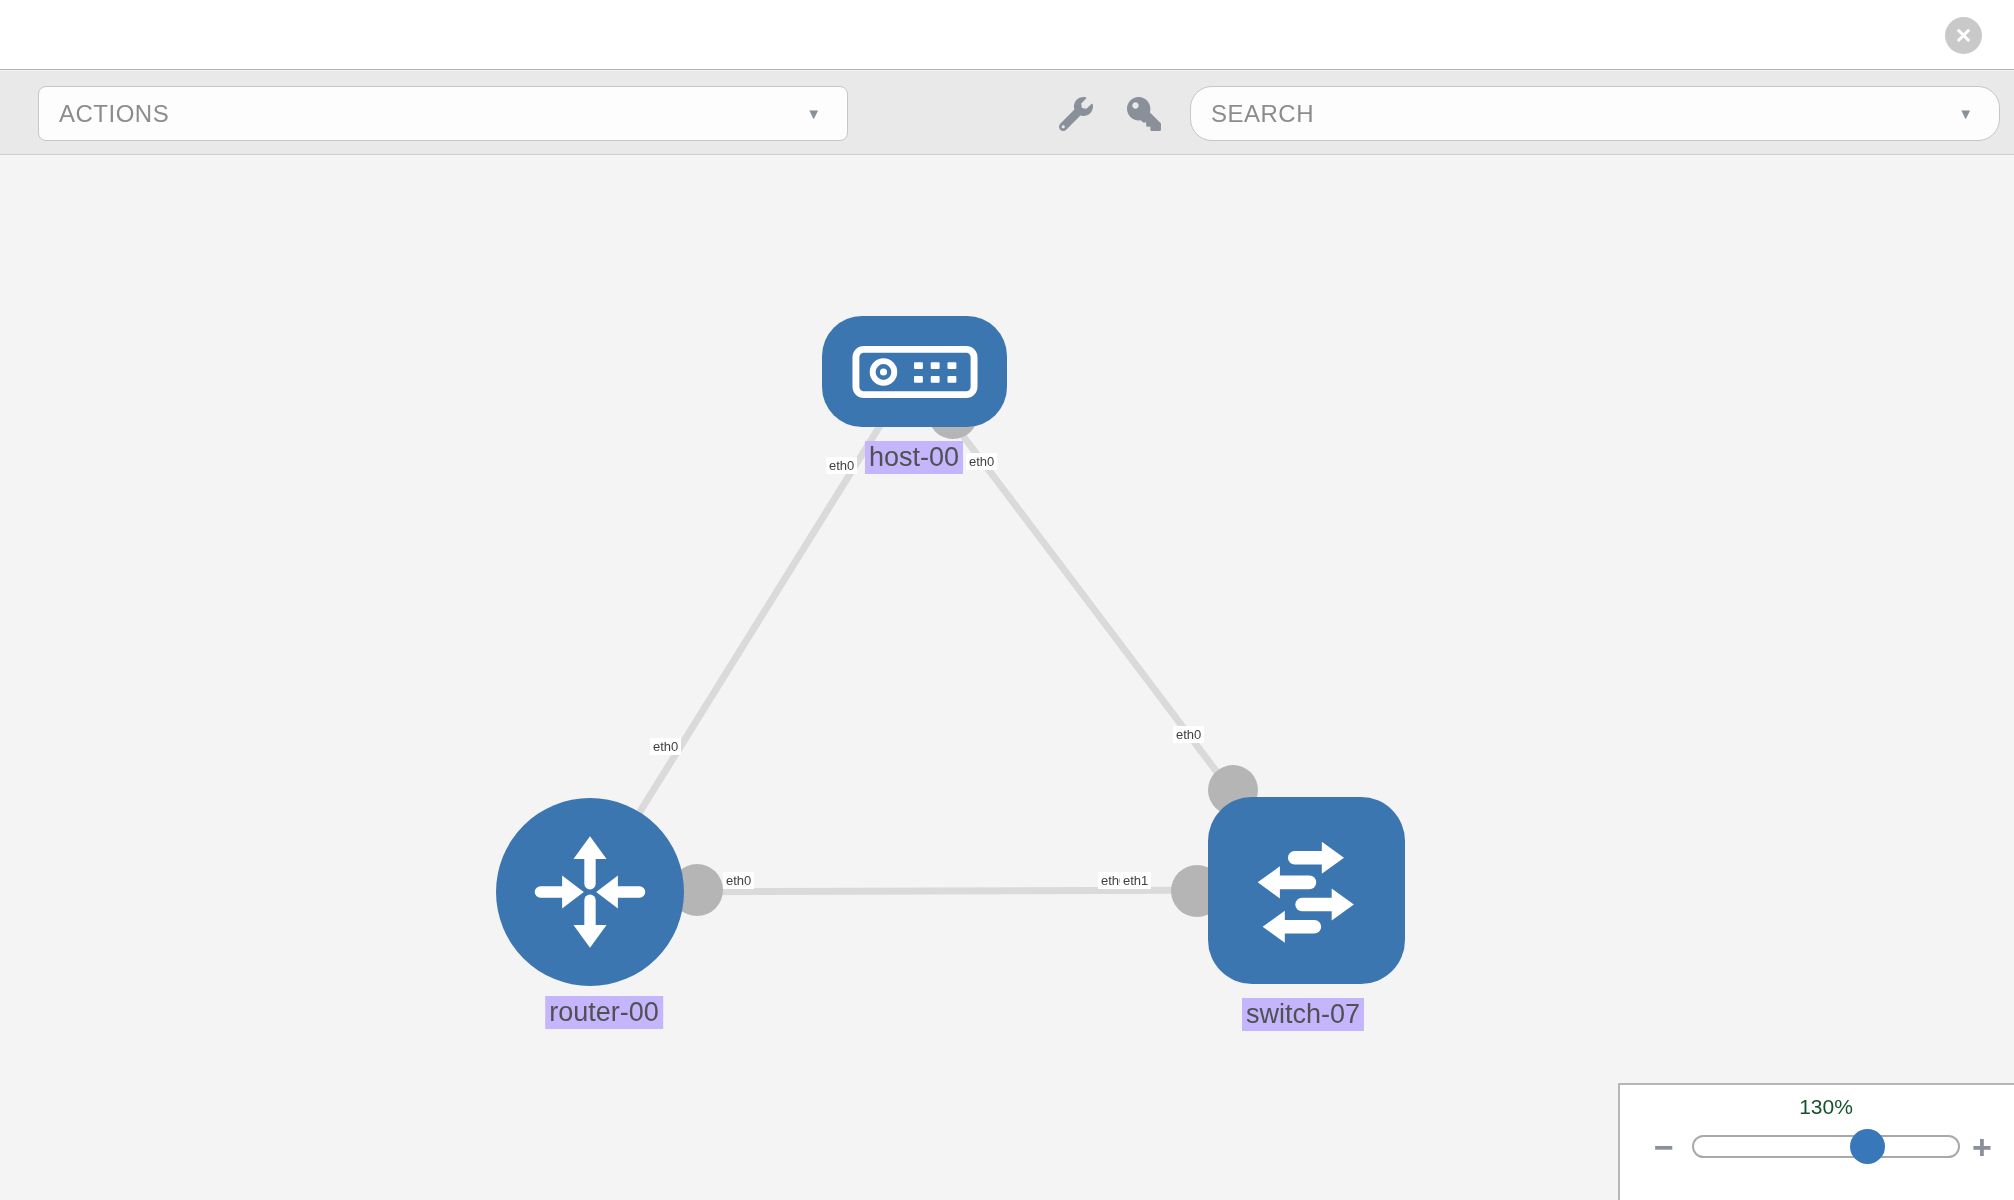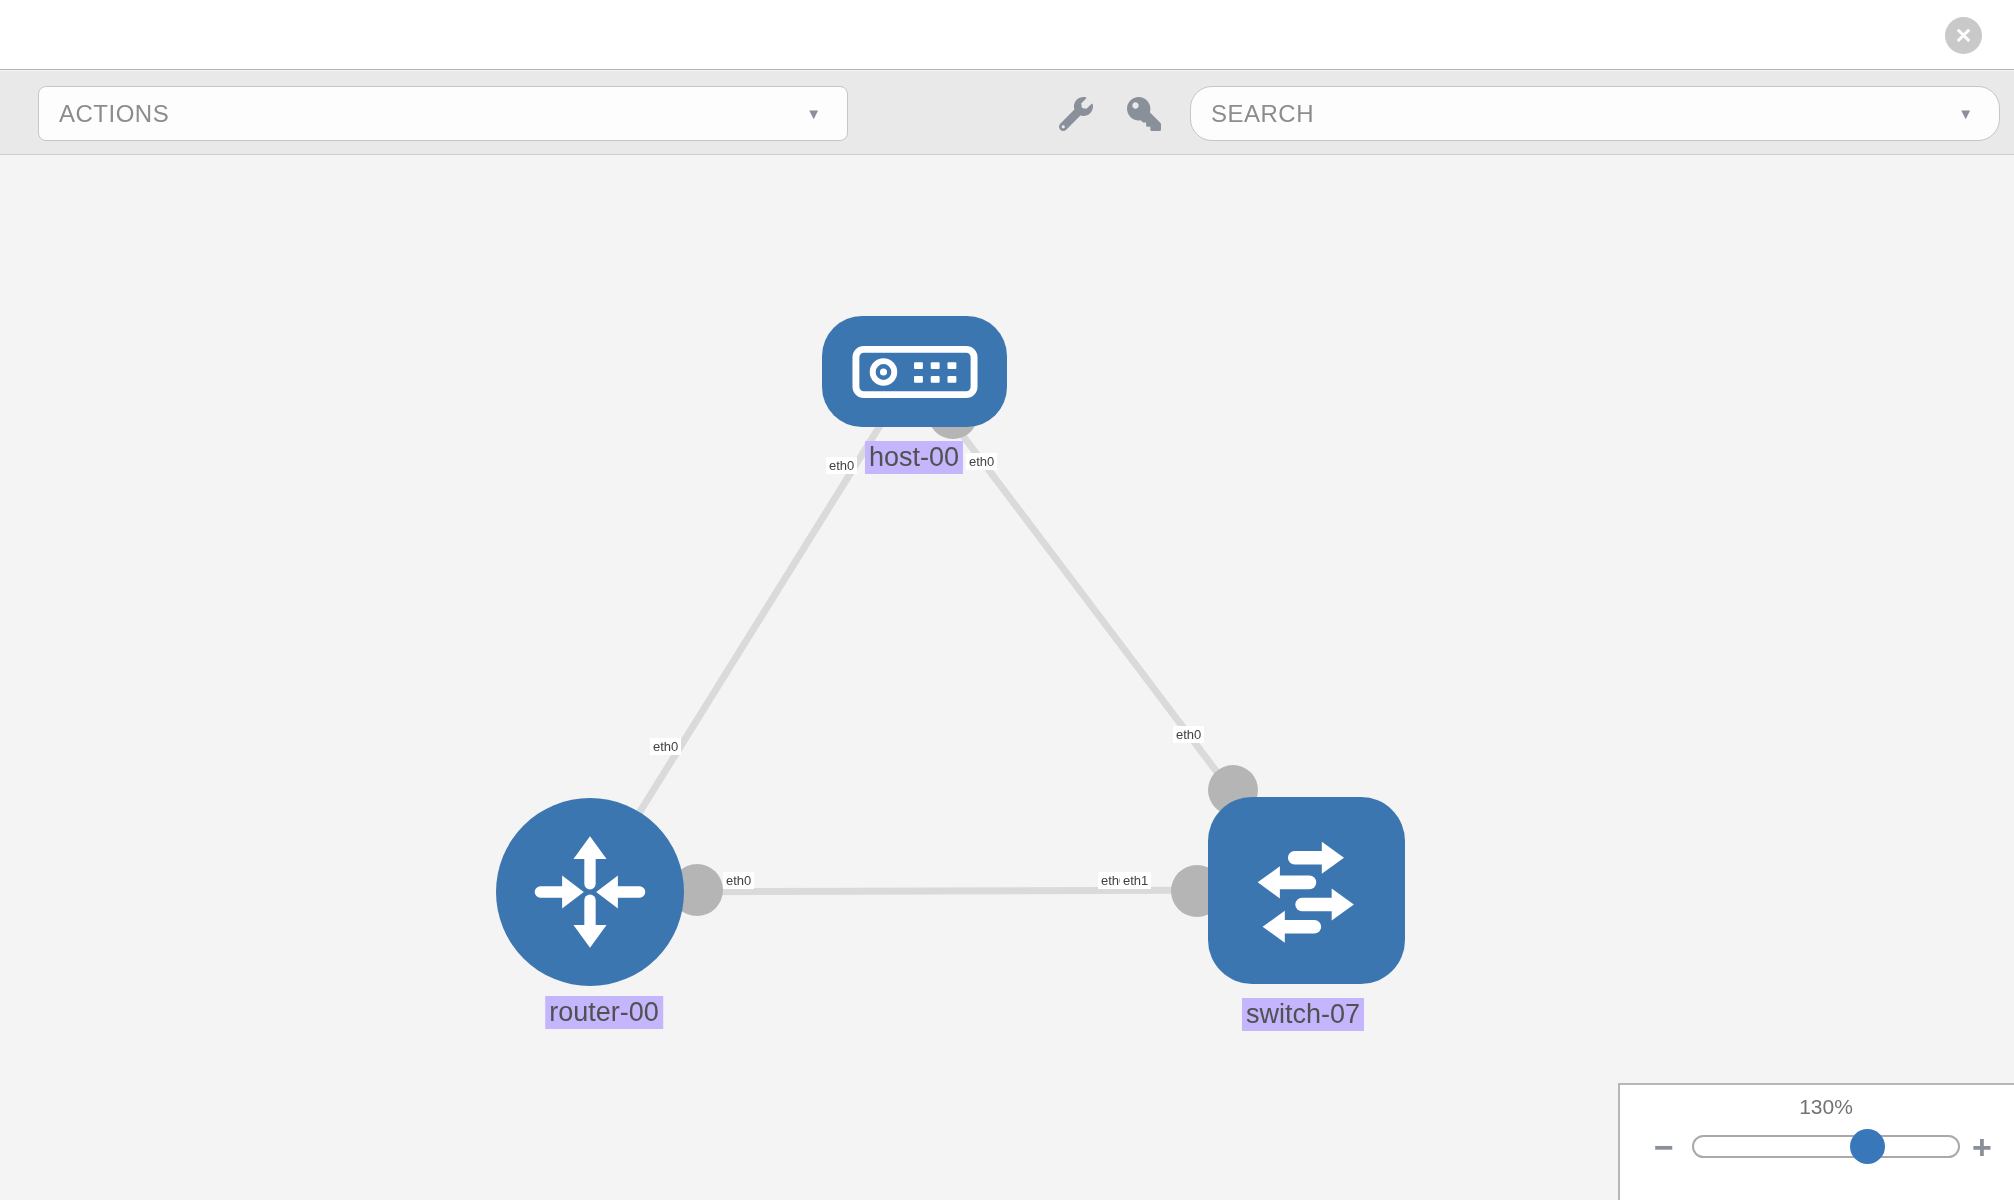--- a/index.html
+++ b/index.html
@@ -95,21 +95,21 @@
   .if-c-tgt-under { left: 1098px; top: 717px; z-index: 1; }
   .if-c-tgt { left: 1120px; top: 717px; z-index: 2; }
 
   
   .zoom-panel {
     position: absolute; left: 1618px; top: 1083px; width: 396px; height: 117px;
     background: #ffffff; border-left: 2px solid #b7b7b7; border-top: 2px solid #b7b7b7;
   }
   .zoom-level {
     position: absolute; left: 72px; width: 268px; top: 10px; text-align: center;
-    font-size: 21px; color: #737373;
+    font-size: 21px; color: #14532d;
   }
   .zoom-btn {
     position: absolute; top: 40px; width: 40px; height: 44px;
     background: transparent; border: none; cursor: pointer;
     font-size: 34px; font-weight: bold; color: #8a9099; line-height: 40px; padding: 0;
   }
   .zoom-out { left: 24px; }
   .zoom-in  { left: 342px; }
   .zoom-slider {
     position: absolute; left: 72px; top: 50px; width: 268px; height: 23px;

